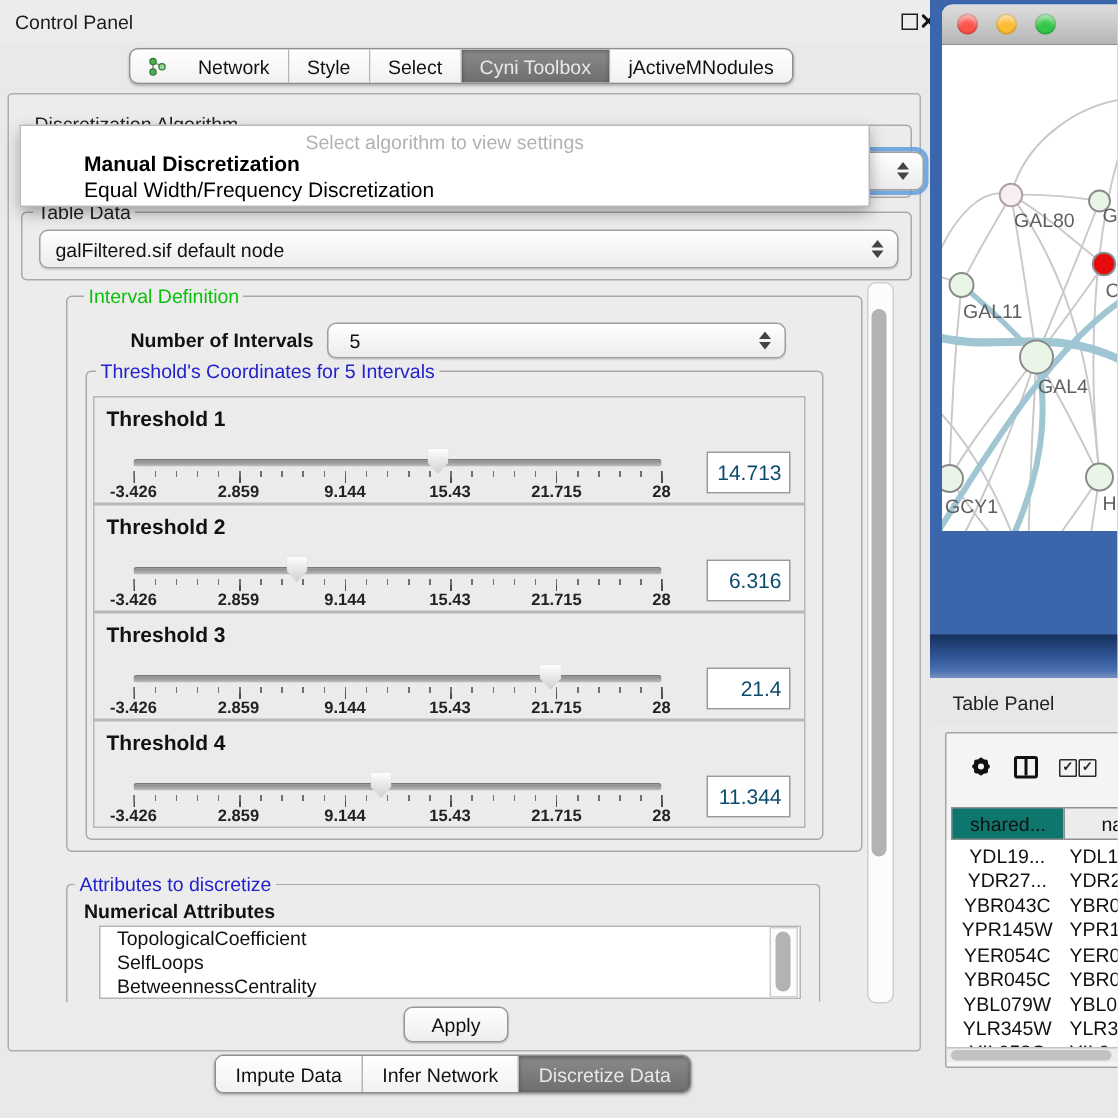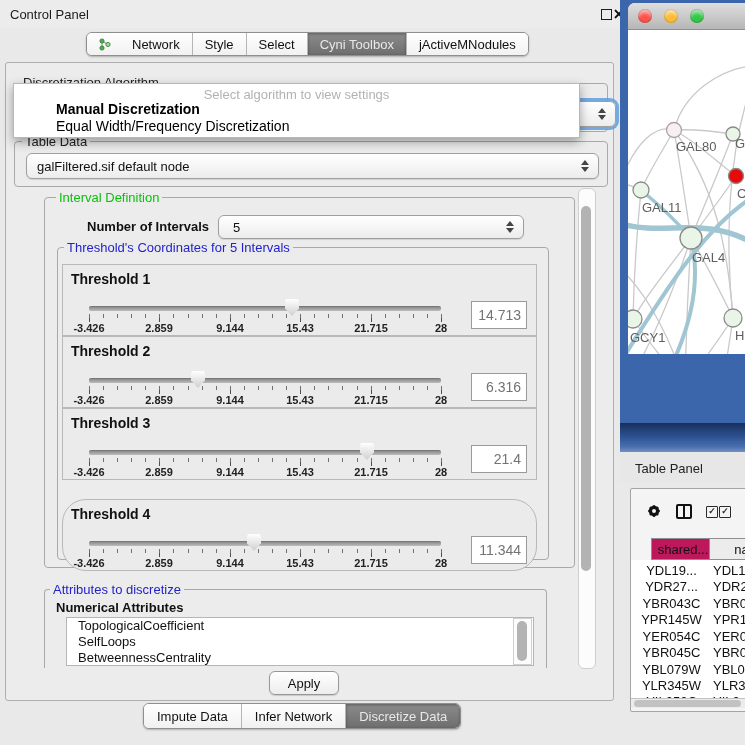--- a/index.html
+++ b/index.html
@@ -54,21 +54,21 @@
   .thumb{position:absolute;top:34px;width:14px;height:17px;
          background:linear-gradient(#ffffff,#cfcfcf);
          clip-path:polygon(8% 0%,92% 0%,100% 12%,100% 55%,50% 100%,0% 55%,0% 12%);
          filter:drop-shadow(0 0 1px #808080);}
   .ticks-min{position:absolute;left:26px;top:49px;width:353px;height:4px;
          background:repeating-linear-gradient(to right,#6f6f6f 0 1px,transparent 1px 14.08px);}
   .ticks-maj{position:absolute;left:26px;top:49px;width:353px;height:8px;
          background:repeating-linear-gradient(to right,#4f4f4f 0 1px,transparent 1px 70.4px);}
   .ticklab{position:absolute;top:57px;width:60px;text-align:center;font-size:11px;font-weight:bold;color:#222;}
   .valbox{position:absolute;left:408px;top:36px;width:56px;height:28px;background:#fff;
-         border:1px solid #9a9a9a;font-size:14px;color:#737373;display:flex;align-items:center;
+         border:1px solid #9a9a9a;font-size:14px;color:#0c4a6e;display:flex;align-items:center;
          justify-content:flex-end;padding-right:5px;box-sizing:border-box;}
   
   .vtrack{background:#fcfcfc;border:1px solid #cfcfcf;border-radius:6px;}
   .vthumb{position:absolute;background:#b3b3b3;border-radius:5px;}
   
   .listbox{left:66px;top:617px;width:466px;height:47px;background:#fff;border:1px solid #b5b5b5;overflow:hidden;}
   .listbox .item{height:16px;font-size:13px;color:#111;padding-left:11px;white-space:nowrap;}
   .apply{left:269px;top:671px;width:68px;height:22px;background:linear-gradient(#ffffff,#ededed);
          border:1px solid #979797;border-radius:6px;font-size:13px;color:#111;
          display:flex;align-items:center;justify-content:center;box-shadow:0 1px 1px rgba(0,0,0,.15);}
@@ -201,21 +201,21 @@
   <div class="thumb" style="left:297px;"></div>
   <span class="ticklab" style="left:-4px;">-3.426</span>
   <span class="ticklab" style="left:66px;">2.859</span>
   <span class="ticklab" style="left:137px;">9.144</span>
   <span class="ticklab" style="left:207px;">15.43</span>
   <span class="ticklab" style="left:278px;">21.715</span>
   <span class="ticklab" style="left:348px;">28</span>
   <div class="valbox">21.4</div>
 </div>
 
-<div class="abs tpanel" style="top:499px;border-radius:24px;">
+<div class="abs tpanel" style="top:480px;">
   <span class="tlabel">Threshold 4</span>
   <div class="track"></div>
   <div class="ticks-maj"></div>
     <div class="ticks-min"></div>
   <div class="thumb" style="left:184px;"></div>
   <span class="ticklab" style="left:-4px;">-3.426</span>
   <span class="ticklab" style="left:66px;">2.859</span>
   <span class="ticklab" style="left:137px;">9.144</span>
   <span class="ticklab" style="left:207px;">15.43</span>
   <span class="ticklab" style="left:278px;">21.715</span>
@@ -326,21 +326,21 @@
     <g fill="#111">
       <rect x="3.4" y="3.4" width="9.2" height="9.2" rx="1.5"></rect>
       <rect x="3.4" y="3.4" width="9.2" height="9.2" rx="1.5" transform="rotate(45 8 8)"></rect>
     </g>
     <circle cx="8" cy="8" r="2" fill="#f4f4f4"></circle>
   </svg>
   <div class="colicon" style="left:45px;top:15px;"></div>
   <div class="cb" style="left:75px;top:17px;">✓</div>
   <div class="cb" style="left:88px;top:17px;">✓</div>
 
-  <div class="hcell" style="left:20px;width:64px;background:#be185d;">shared...</div>
+  <div class="hcell" style="left:3px;width:76px;background:#0f766e;">shared...</div>
   <div class="hcell" style="left:78px;width:76px;background:#ececec;">na...</div>
 
   <div style="position:absolute;left:0;top:71px;width:100%;height:138px;background:#fff;overflow:hidden;">
     <div class="trow" style="top:2px;">
         <span class="c0">YDL19...</span>
         <span class="c1">YDL1</span>
       </div>
     <div class="trow" style="top:18px;">
         <span class="c0">YDR27...</span>
         <span class="c1">YDR2</span>

